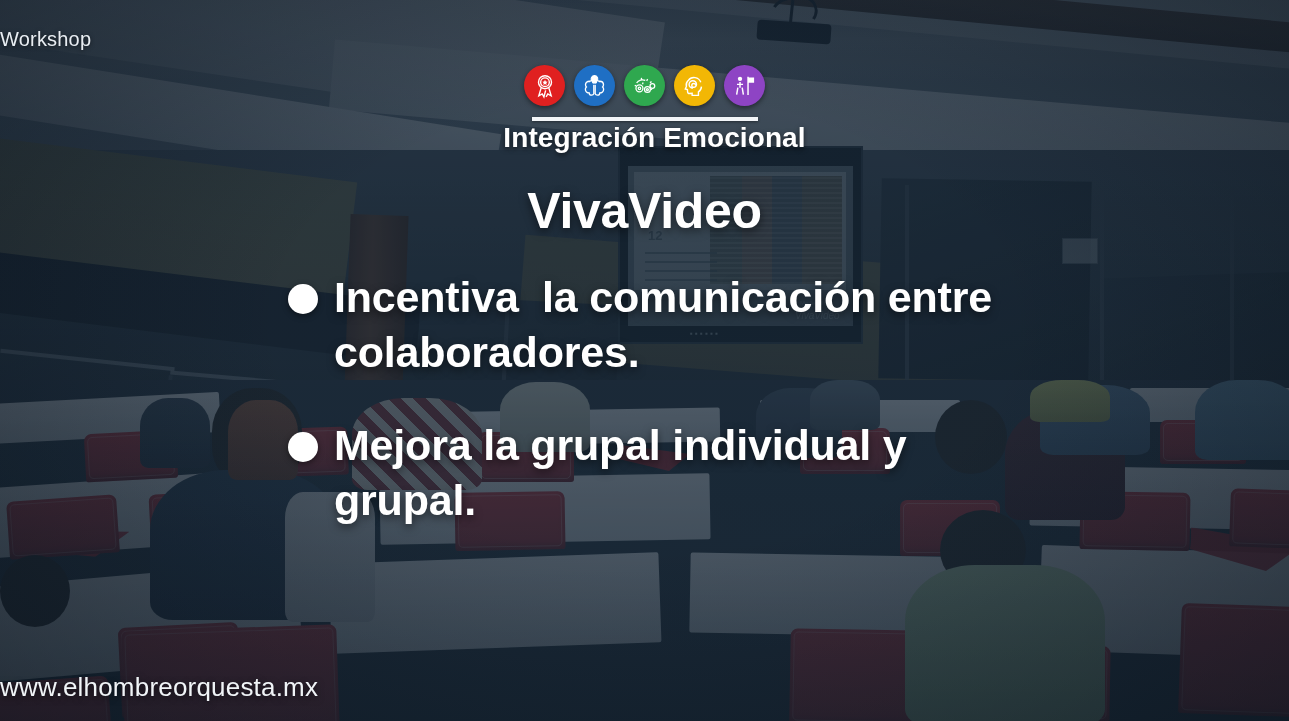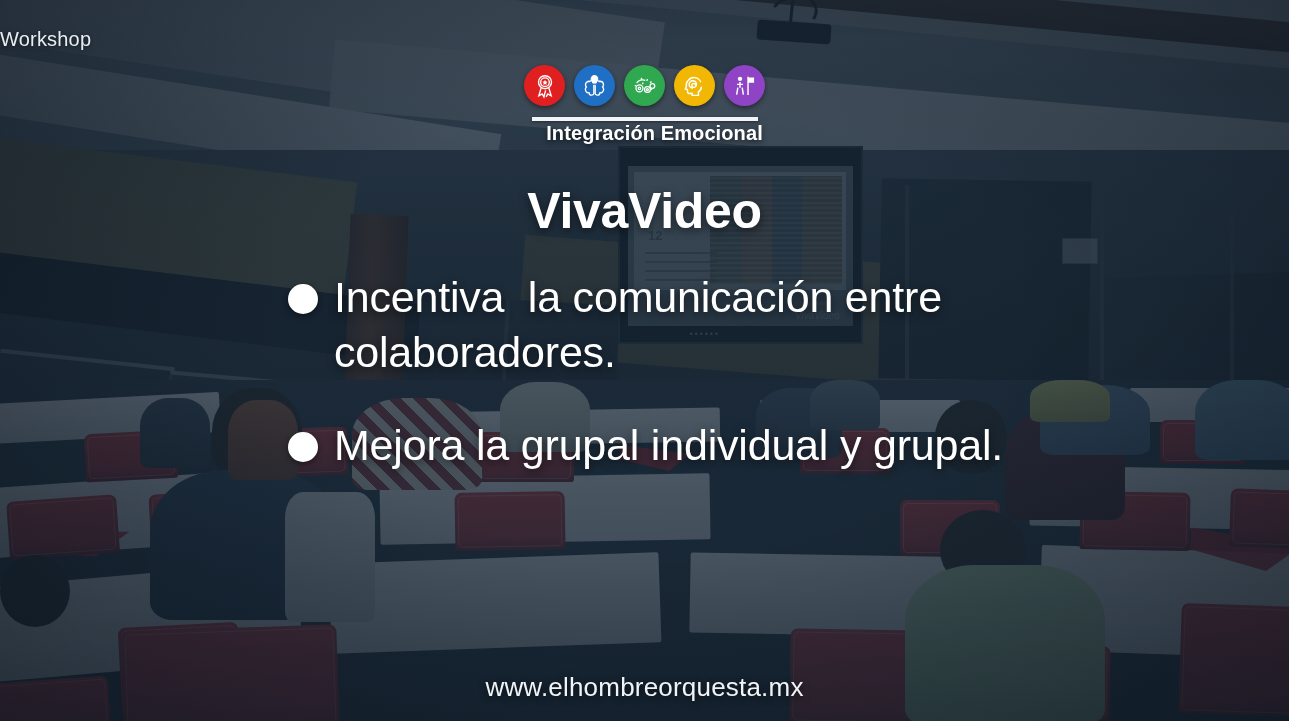--- a/index.html
+++ b/index.html
@@ -122,35 +122,35 @@
   .c-red{background:#e02020;}
   .c-blue{background:#1f6fc4;}
   .c-green{background:#2fa84f;}
   .c-yellow{background:#f2b705;}
   .c-purple{background:#8e44c4;}
 
   .rule{position:absolute;top:117px;left:50%;transform:translateX(-50%);
     width:226px;height:4px;background:#f2f5f8;box-shadow:0 1px 3px rgba(0,0,0,.4);}
 
   .brand{position:absolute;top:122px;left:0;width:100%;text-align:center;
-    color:#ffffff;font-size:20px;font-weight:bold;letter-spacing:.1px;
+    color:#ffffff;font-size:28px;font-weight:bold;letter-spacing:.1px;
     text-shadow:0 2px 5px rgba(0,0,0,.6);padding-left:20px;}
 
   .title{position:absolute;top:182px;left:0;width:100%;text-align:center;
     color:#ffffff;font-size:50px;font-weight:bold;letter-spacing:-.3px;
     text-shadow:0 3px 10px rgba(0,0,0,.55);}
 
   .bullets{position:absolute;left:288px;top:270px;width:720px;}
   .bullet{display:flex;align-items:flex-start;margin-bottom:38px;}
   .dot{flex:0 0 auto;width:30px;height:30px;border-radius:50%;background:#ffffff;
     margin-top:14px;margin-right:16px;box-shadow:0 2px 6px rgba(0,0,0,.45);}
-  .btext{color:#ffffff;font-size:43px;line-height:1.28;font-weight:normal;
+  .btext{color:#ffffff;font-size:43px;line-height:1.28;font-weight:bold;
     letter-spacing:-.2px;text-shadow:0 3px 9px rgba(0,0,0,.55);white-space:pre-wrap;}
 
-  .footer{position:absolute;bottom:18px;left:0;width:100%;text-align:center;
+  .footer{position:absolute;bottom:18px;left:0;width:100%;text-align:left;
     color:#f0f4f7;font-size:26px;letter-spacing:.2px;
     text-shadow:0 2px 7px rgba(0,0,0,.6);}
 </style>
 </head>
 <body>
 
 <div id="slide">
 
   <div class="photo">
 

